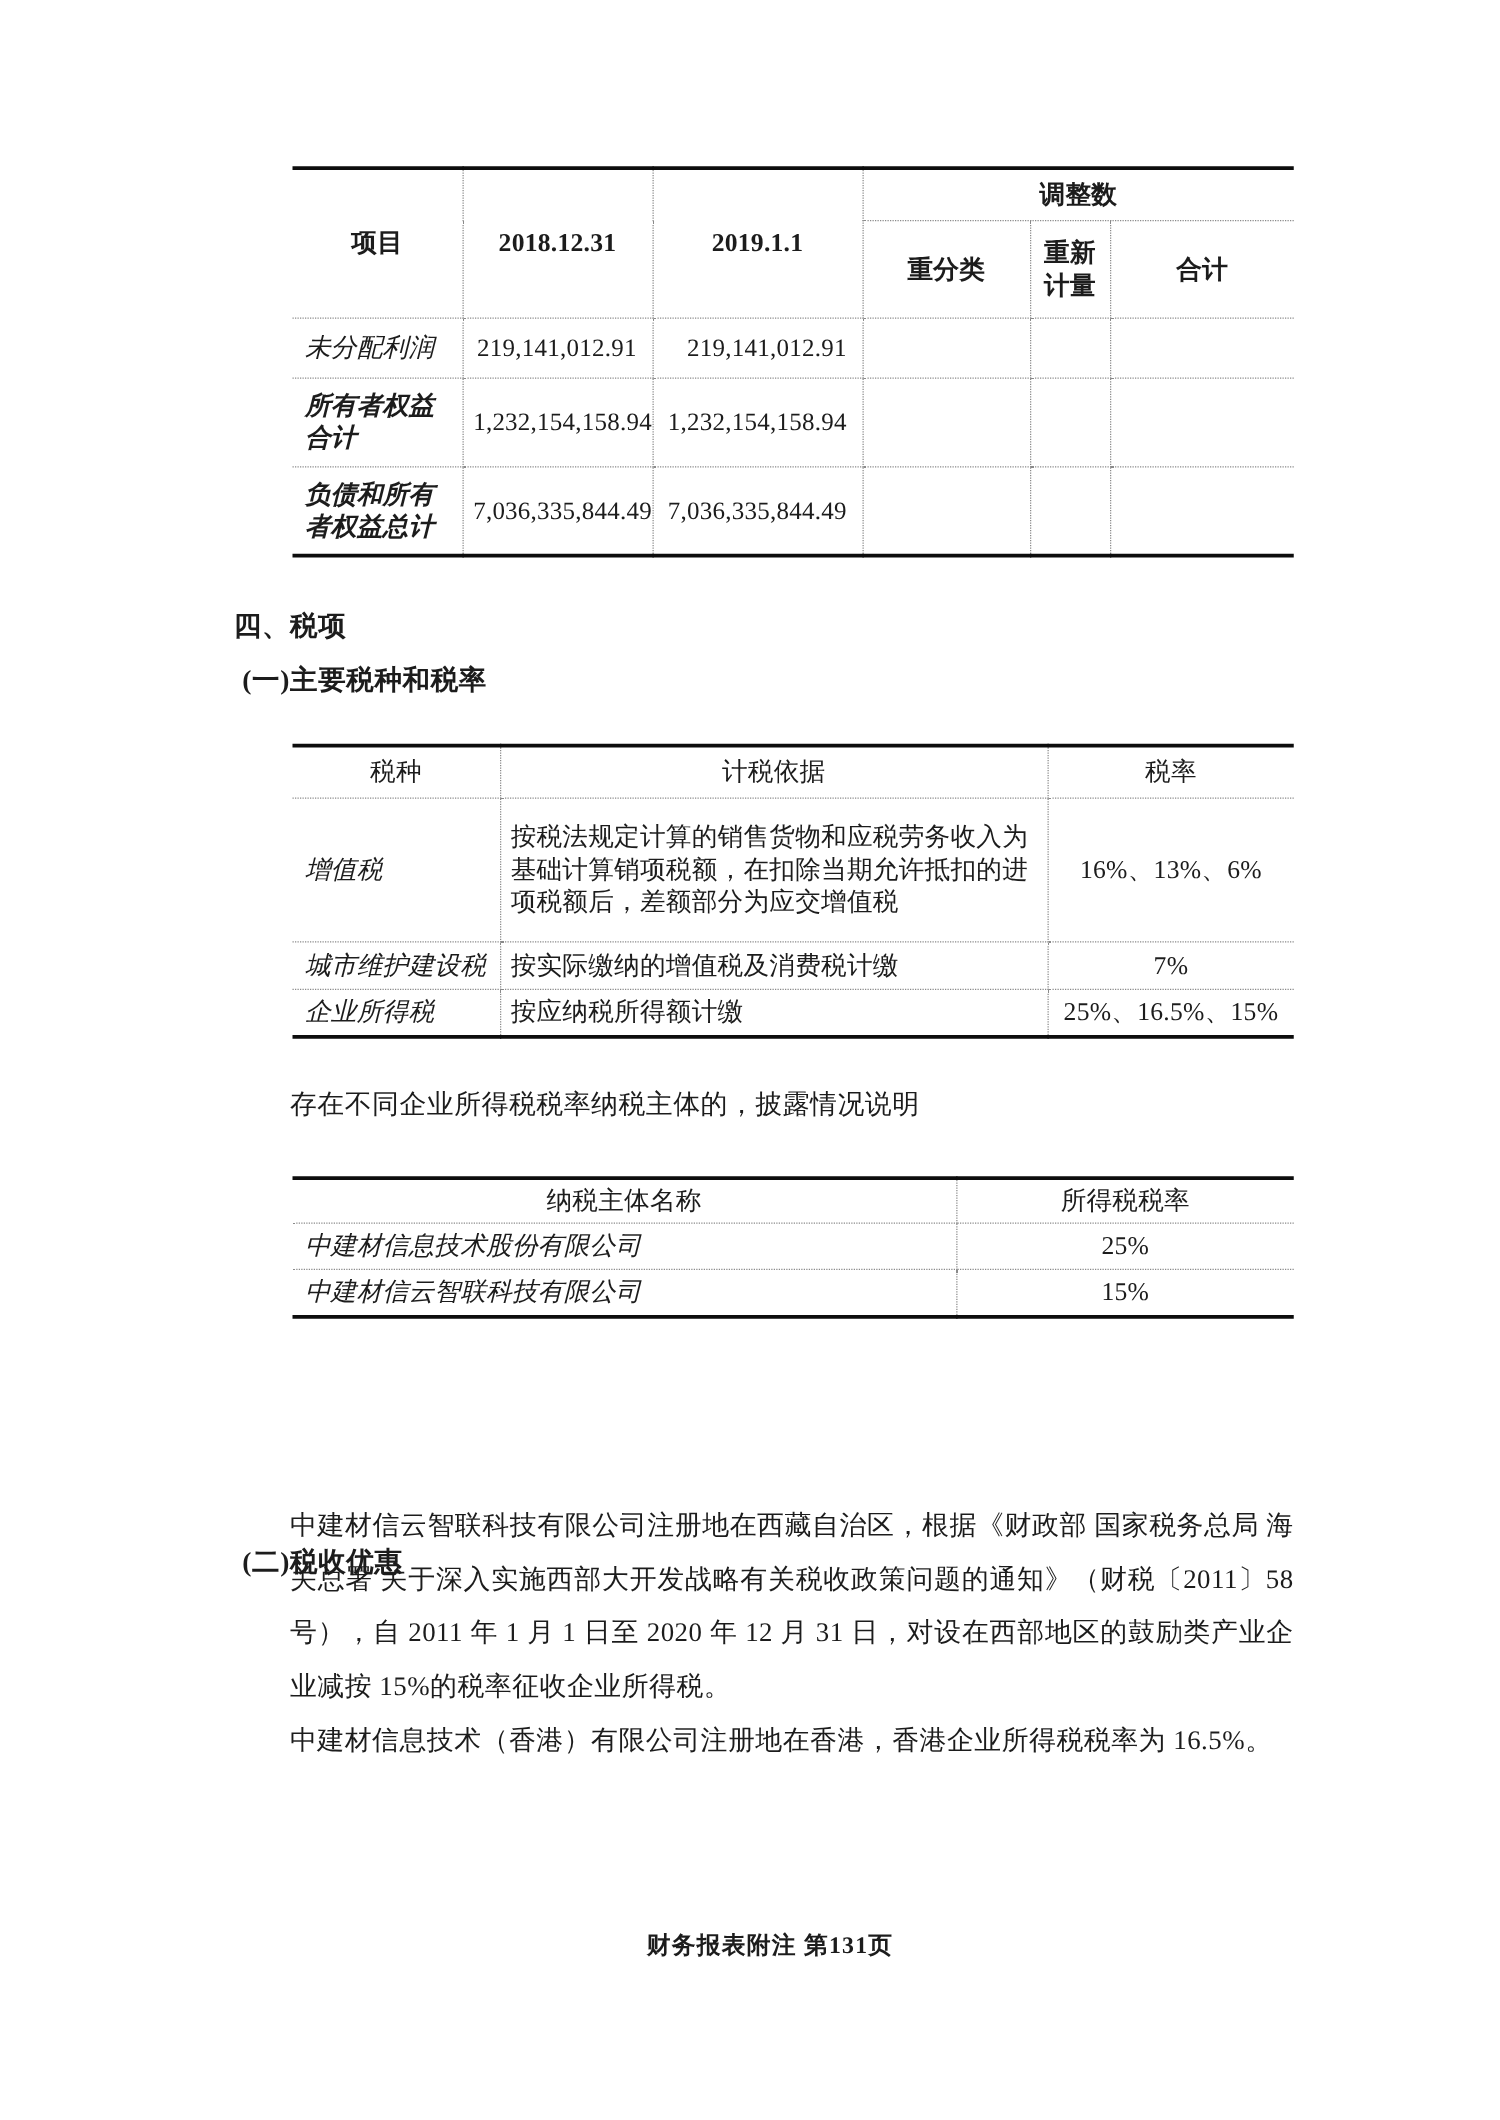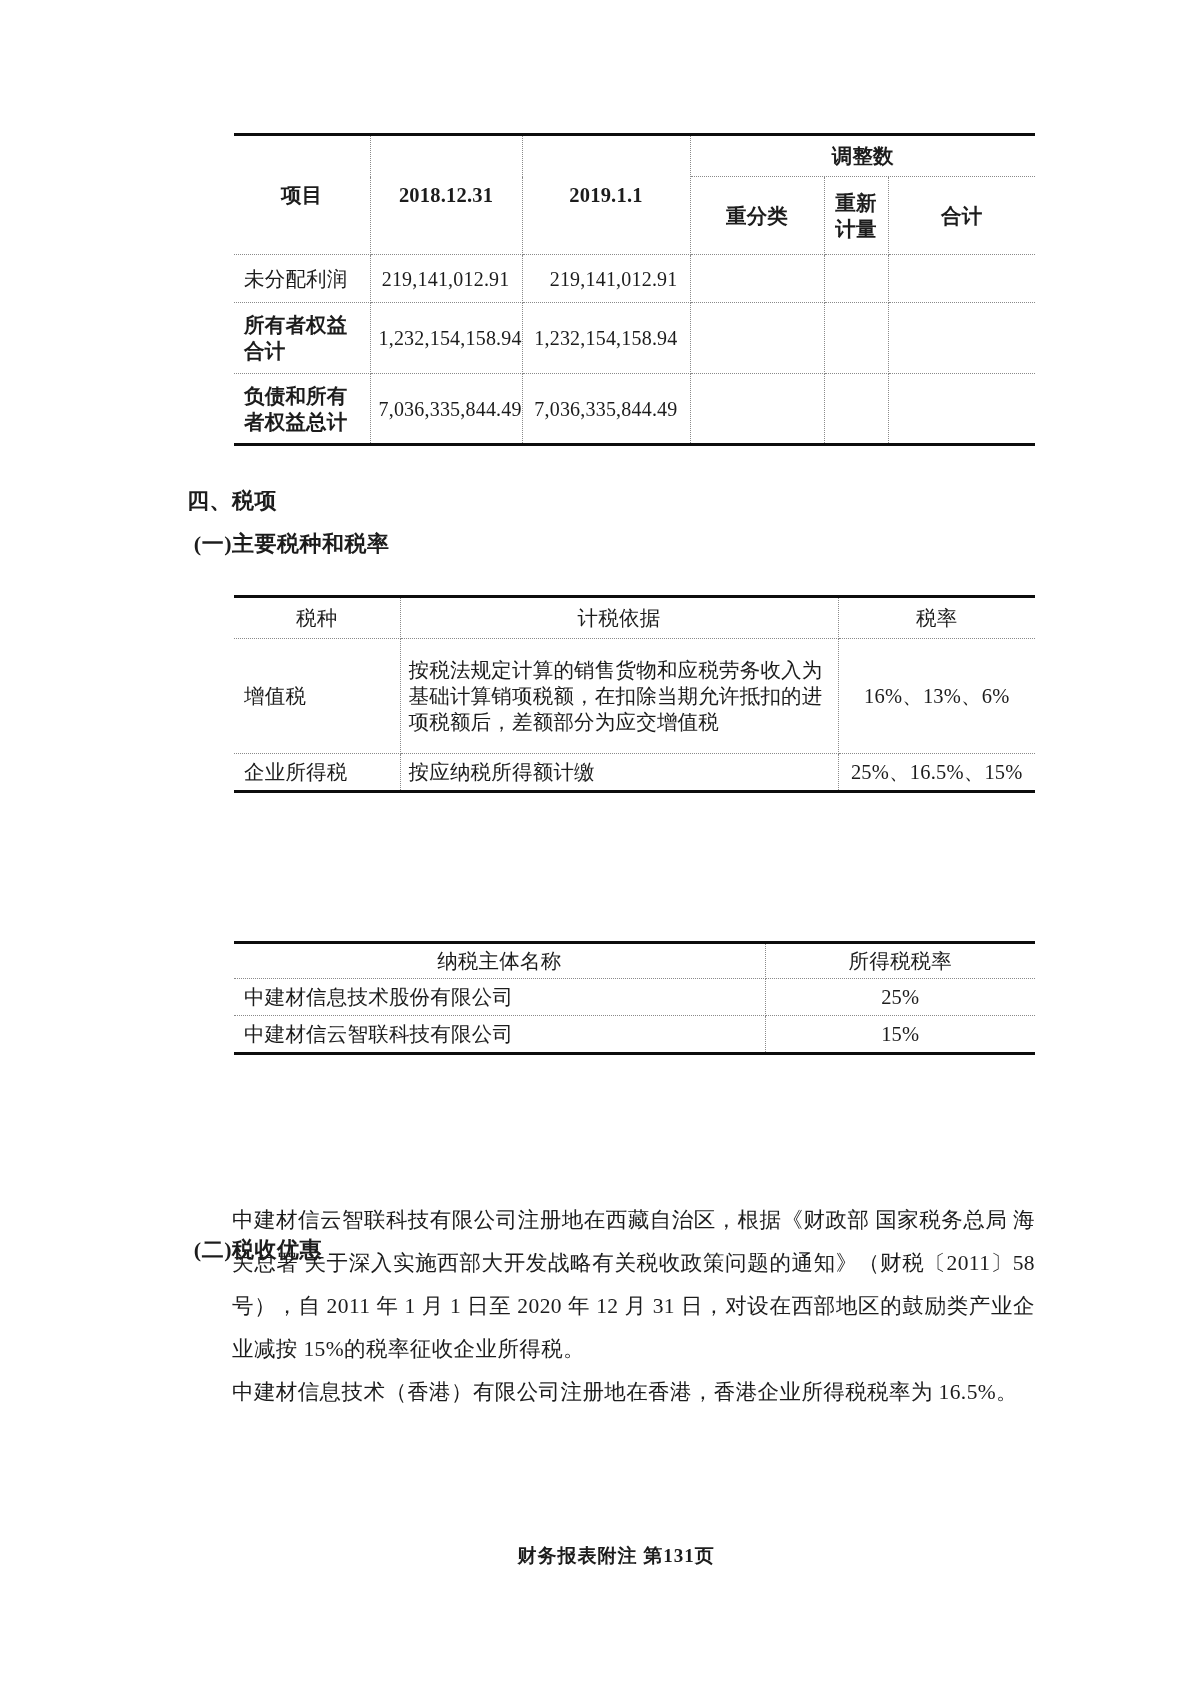--- a/index.html
+++ b/index.html
@@ -19,21 +19,21 @@
     padding:0 8px; overflow:hidden;
   }
   table.fin tr td:first-child { border-left:none;margin-top:33px; }
   table.fin tr td:last-child  { border-right:none; }
   table.fin tr:first-child td { border-top:none; }
   table.fin tr:last-child td  { border-bottom:none; }
   .b { font-weight:bold; }
   .c { text-align:center; }
   .r { text-align:right; }
   .num { white-space:nowrap; padding-right:12px !important; font-size:20px !important; }
-  .itemcell { line-height:34px; padding-left:10px !important; }
+  .itemcell { line-height:34px; padding-left:10px !important;font-style:italic; }
   .wrapnarrow { line-height:36px; padding:0 2px !important; }
   .basiscell { line-height:38.5px; padding:0 8px !important; }
   
   .sec { position:absolute; left:167px; font-size:22px; font-weight:bold;
          letter-spacing:0.5px; white-space:nowrap;text-align:right; }
   .sec .sec-num { display:inline-block; width:65px; }
   .bodytext { position:absolute; left:232px; width:803px;
               font-size:21.5px; letter-spacing:0.4px; }
   .paras p { margin:0; text-align:justify; line-height:43px; }
   .footer { position:absolute; left:16px; top:1543px; width:1200px;
@@ -110,27 +110,33 @@
         <td class="c">税种</td>
         <td class="c">计税依据</td>
         <td class="c">税率</td>
       </tr>
       <tr style="height:115px">
         <td class="itemcell">增值税</td>
         <td class="basiscell">按税法规定计算的销售货物和应税劳务收入为基础计算销项税额，在扣除当期允许抵扣的进项税额后，差额部分为应交增值税</td>
         <td class="c">16%、13%、6%</td>
       </tr>
       <tr style="height:38px">
+        <td class="itemcell">城市维护建设税</td>
+        <td>按实际缴纳的增值税及消费税计缴</td>
+        <td class="c">7%</td>
+      </tr>
+      <tr style="height:38px">
         <td class="itemcell">企业所得税</td>
         <td>按应纳税所得额计缴</td>
         <td class="c">25%、16.5%、15%</td>
       </tr>
     </tbody>
   </table>
 
+  <div class="bodytext" style="top:868px">存在不同企业所得税税率纳税主体的，披露情况说明</div>
 
   <table class="fin" style="top:941px">
     <colgroup>
       <col style="width:531px">
         <col style="width:270px">
     </colgroup>
     <tbody>
       <tr style="height:36px">
         <td class="c">纳税主体名称</td>
         <td class="c">所得税税率</td>

